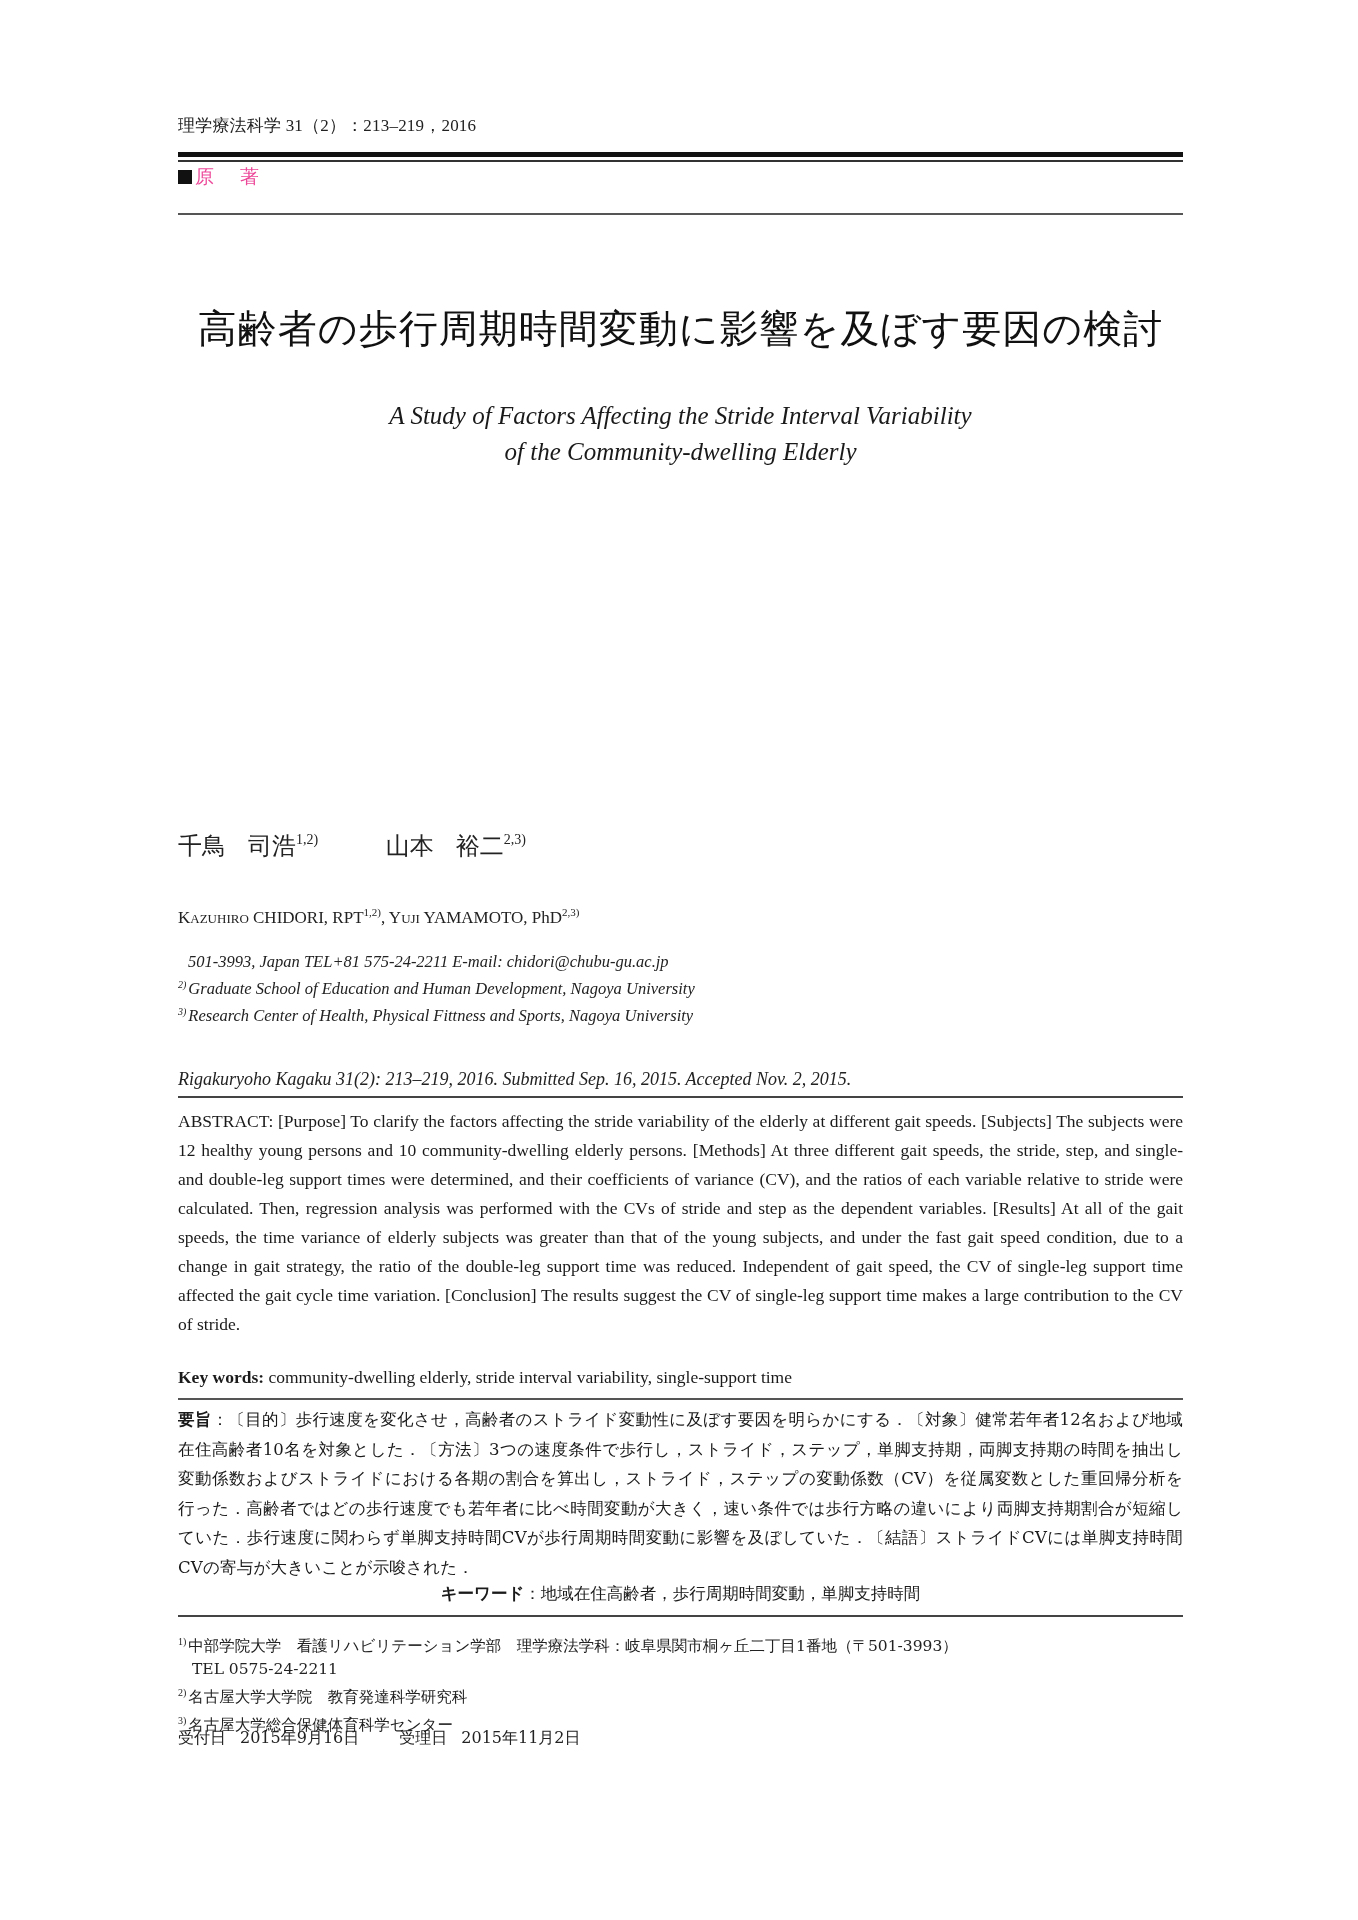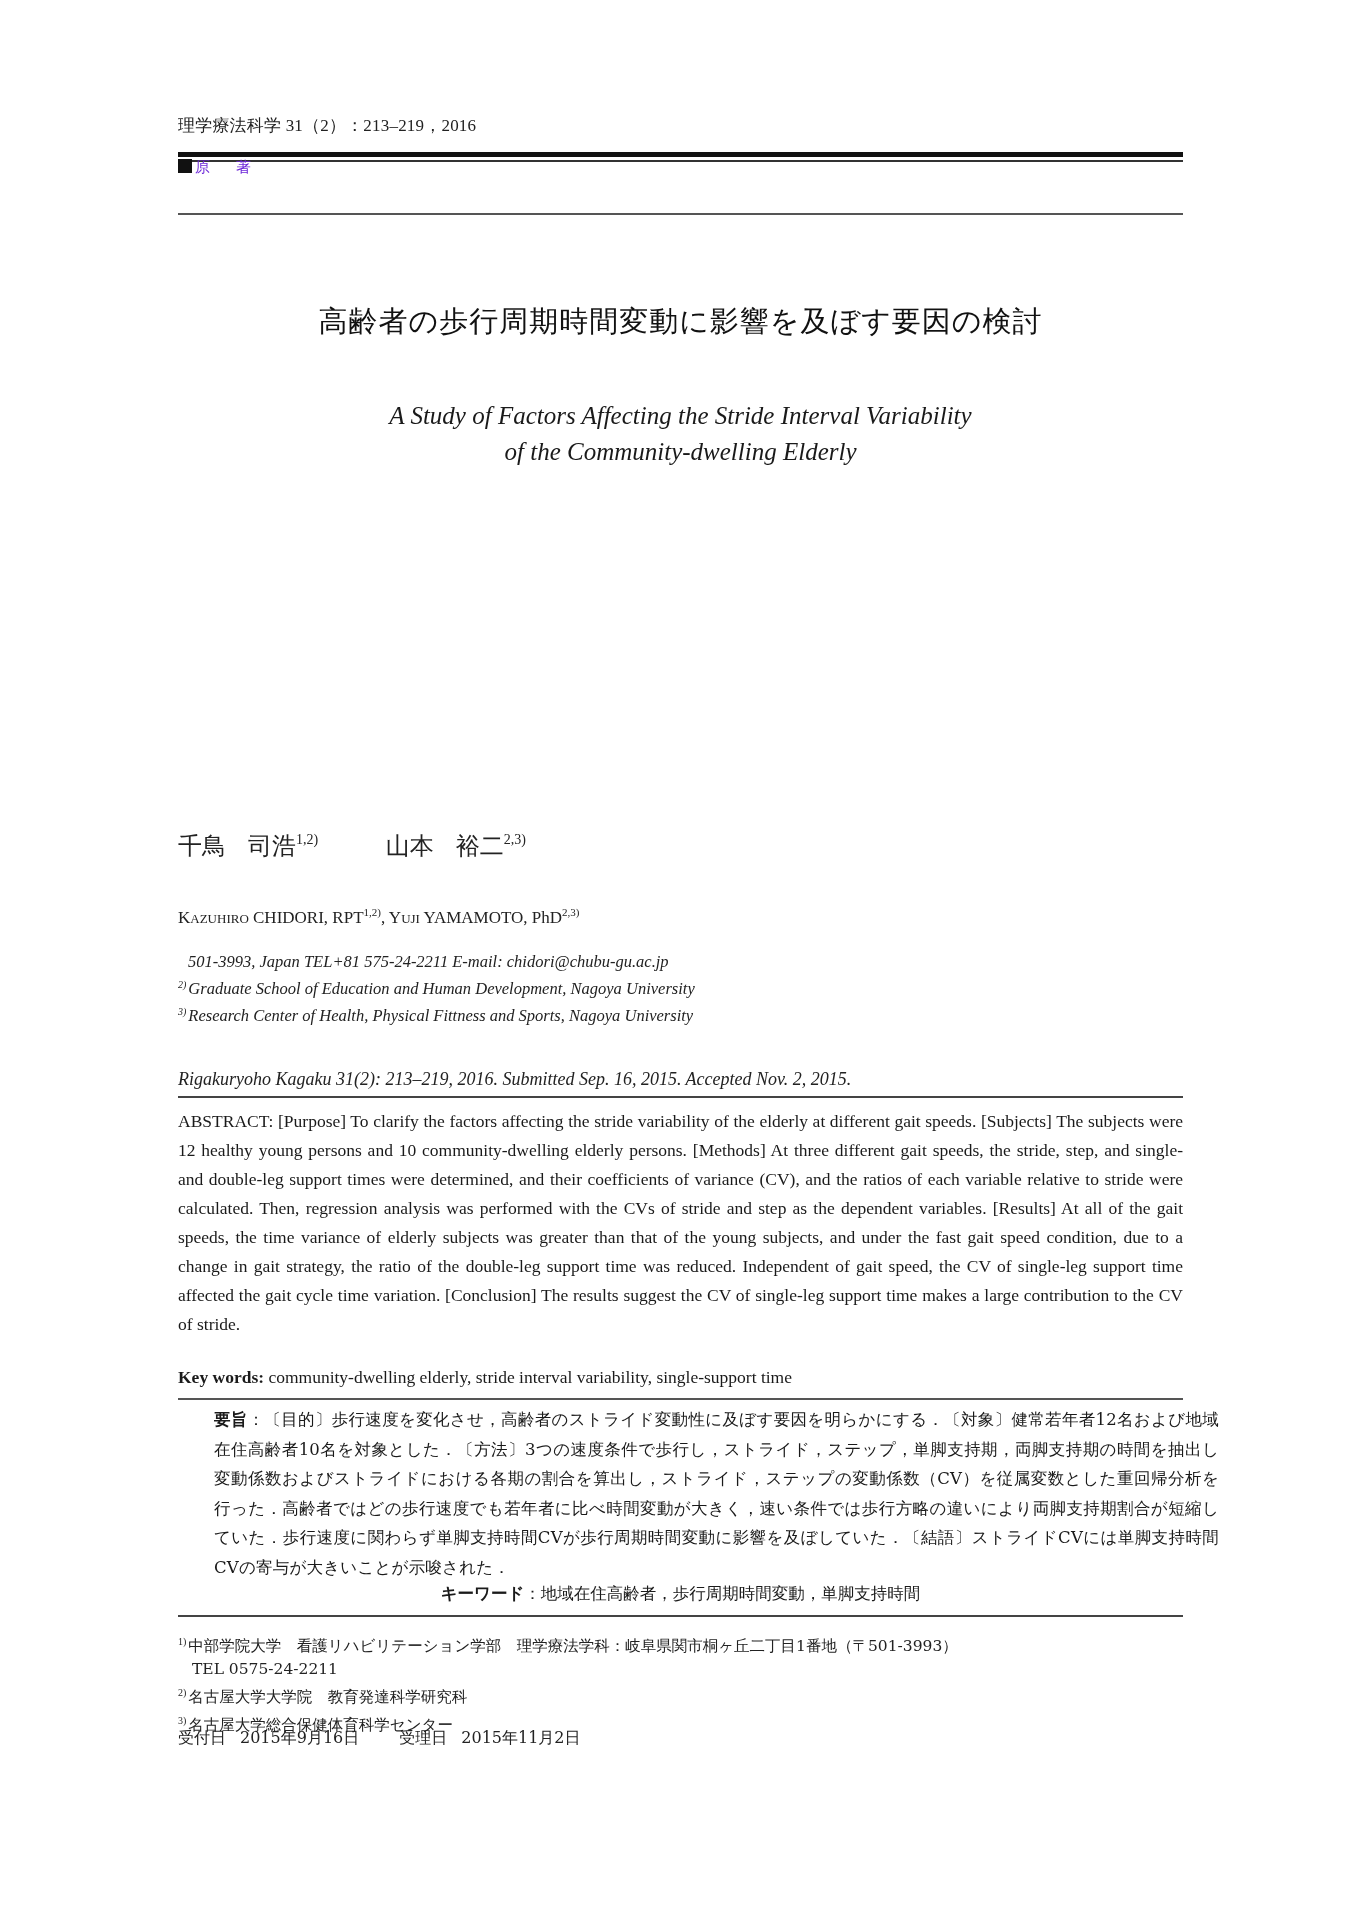--- a/index.html
+++ b/index.html
@@ -9,25 +9,25 @@
   }
   .abs { position: absolute; }
   .col { left: 178px; width: 1005px; }
 
   .journal-ref { top: 114px; font-size: 17px; letter-spacing: 0.2px; color: #222; }
 
   .rule-thick { top: 152px; height: 5px; background: #111; }
   .rule-thin  { top: 160px; height: 2px; background: #333; }
   .rule-mid   { top: 213px; height: 2px; background: #555; }
 
-  .section-label { top: 158px; font-size: 15px; font-family: "DejaVu Sans", sans-serif; color: #6d28d9; }
+  .section-label { top: 164px; font-size: 19px; font-family: "DejaVu Sans", sans-serif; color: #ec4899; }
   .section-label .sq { display: inline-block; width: 14px; height: 14px; background: #111; margin-right: 3px; vertical-align: -1px; }
   .section-label .gap { display: inline-block; width: 26px; }
 
-  .title-ja { top: 302px; text-align: center; font-size: 29px; letter-spacing: 1px; font-family: "DejaVu Serif", serif; color: #111; font-weight: normal; }
+  .title-ja { top: 302px; text-align: center; font-size: 39px; letter-spacing: 1px; font-family: "DejaVu Serif", serif; color: #111; font-weight: normal; }
 
   .title-en { top: 398px; text-align: center; font-style: italic; font-size: 25px; line-height: 36px; color: #1a1a1a; }
 
   .authors-ja { top: 830px; font-size: 24px; font-family: "DejaVu Serif", serif; color: #222; }
   .authors-ja sup { font-size: 14px; font-family: "Liberation Serif", serif; vertical-align: 10px; }
   .authors-ja .a2 { margin-left: 60px; }
   .authors-ja .sp { display: inline-block; width: 22px; }
 
   .authors-en { top: 906px; font-size: 17px; color: #222; }
   .authors-en .sc { font-size: 13px; }
@@ -39,21 +39,21 @@
 
   .citation { top: 1069px; font-size: 18px; font-style: italic; color: #222; }
   .rule-cit { top: 1096px; height: 2px; background: #444; }
 
   .abstract { top: 1107px; font-size: 17.5px; line-height: 29px; text-align: justify; color: #1a1a1a; }
   .abstract b { font-weight: normal; }
   .keywords { top: 1367px; font-size: 17.5px; color: #1a1a1a; }
 
   .rule-ab { top: 1398px; height: 2px; background: #555; }
 
-  .youshi { top: 1405px; font-size: 16.5px; line-height: 29.5px; font-family: "DejaVu Serif", serif; text-align: justify; color: #1a1a1a; letter-spacing: 0.2px; margin-left: 36px; }
+  .youshi { top: 1405px; font-size: 16.5px; line-height: 29.5px; font-family: "DejaVu Serif", serif; text-align: justify; color: #1a1a1a; letter-spacing: 0.2px; }
   .youshi b { font-family: "DejaVu Sans", sans-serif; font-weight: bold; }
   .kw-ja { top: 1583px; font-size: 16.5px; font-family: "DejaVu Serif", serif; color: #1a1a1a; text-align: center; }
   .kw-ja b { font-family: "DejaVu Sans", sans-serif; font-weight: bold; }
 
   .rule-ja { top: 1615px; height: 2px; background: #444; }
 
   .affil-ja { top: 1630px; font-size: 15.5px; line-height: 23px; font-family: "DejaVu Serif", serif; color: #222; }
   .affil-ja sup { font-size: 10px; vertical-align: 6px; margin-right: 2px; font-family: "Liberation Serif", serif; }
   .affil-ja .indent { padding-left: 14px; }
 

